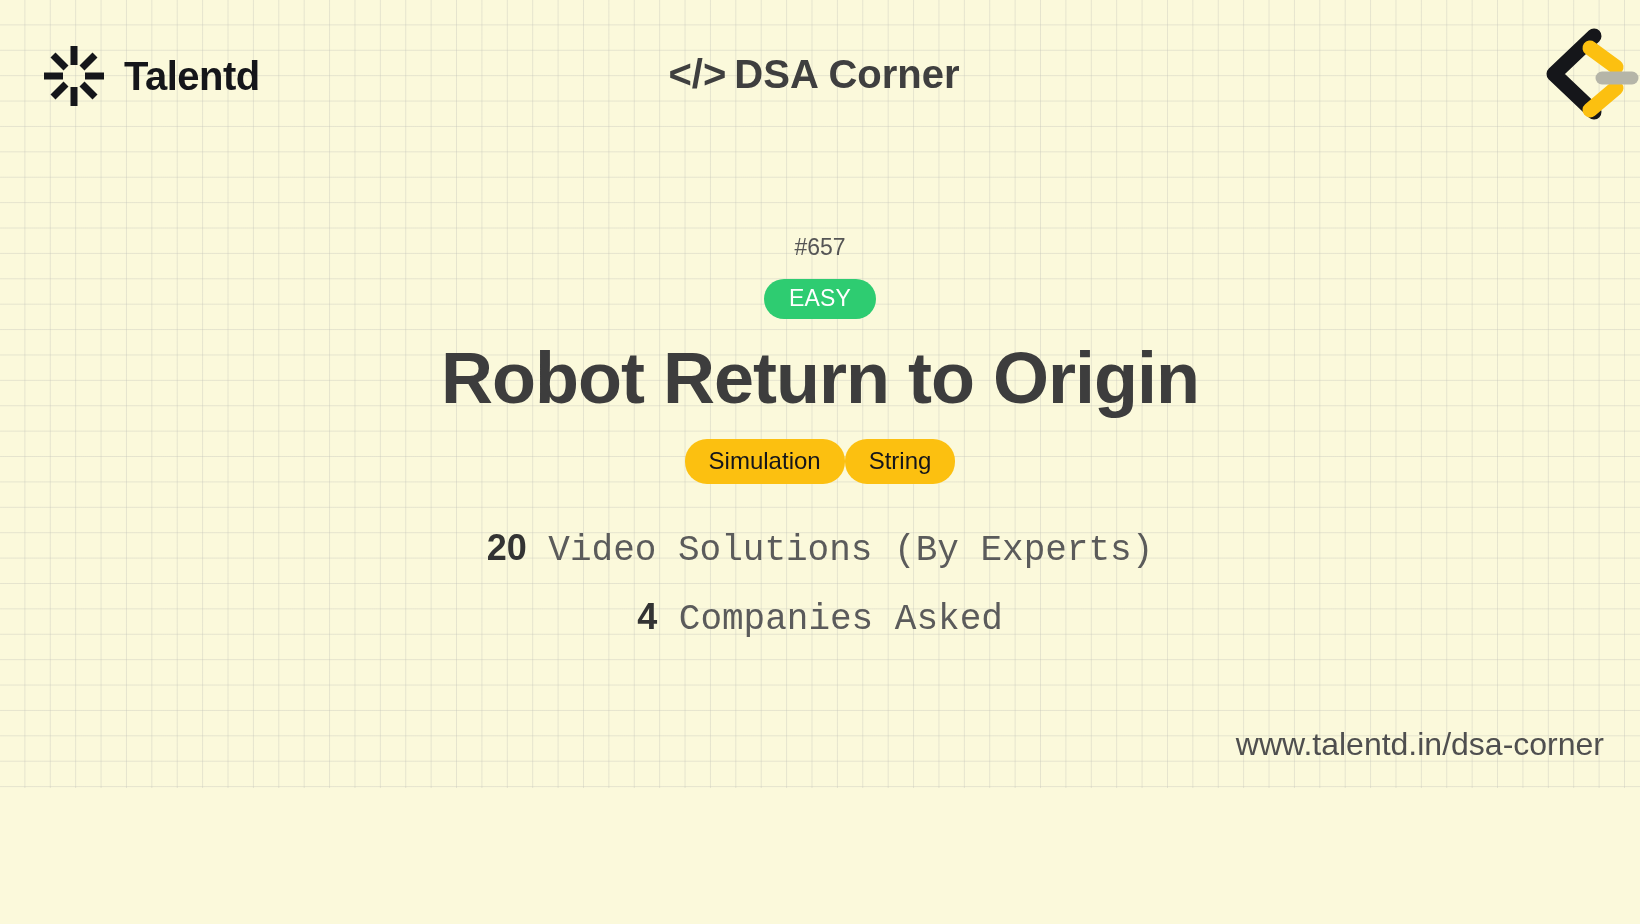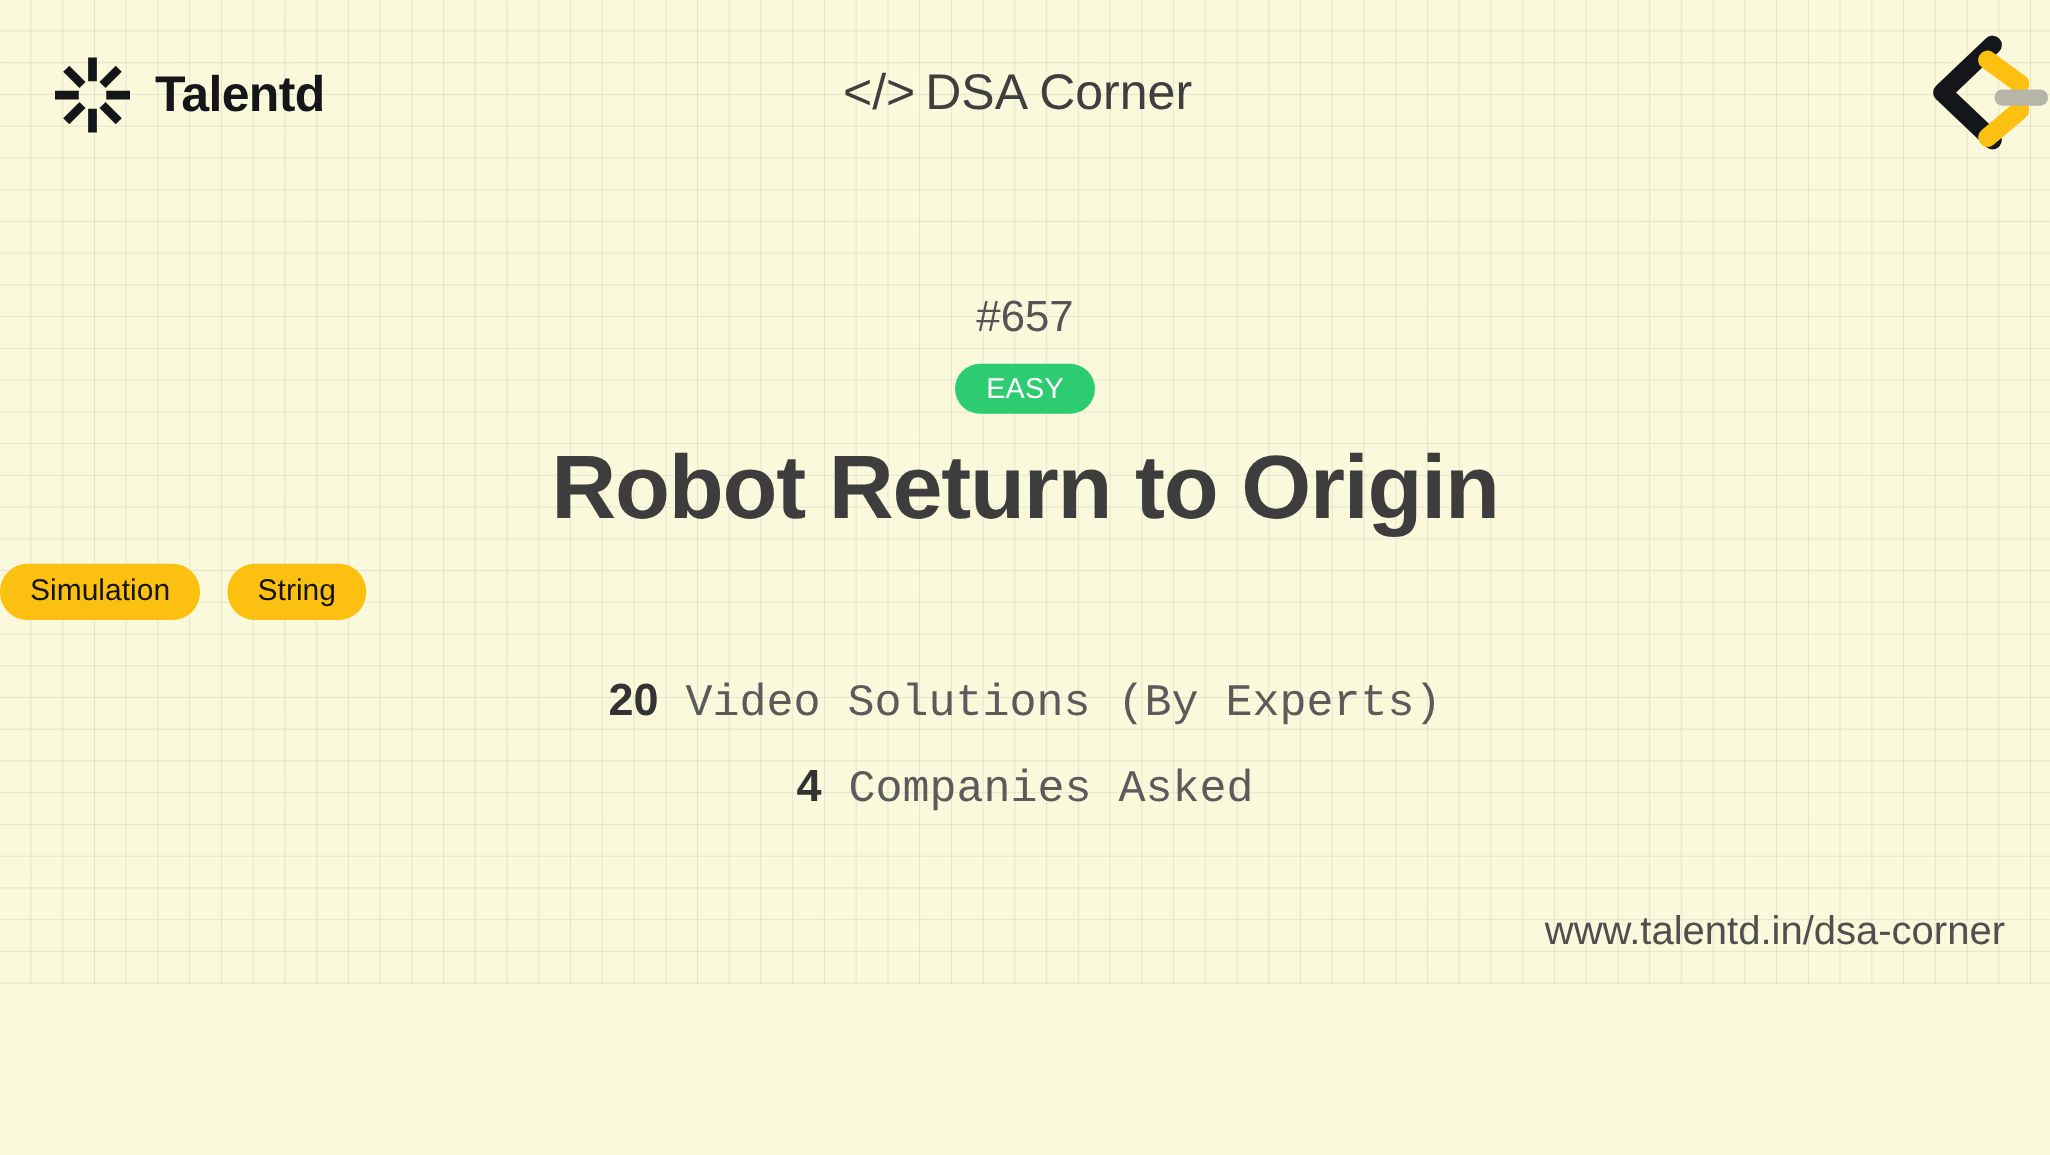--- a/index.html
+++ b/index.html
@@ -53,21 +53,21 @@
     letter-spacing: -0.5px;
     line-height: 1;
   }
 
   #header-title {
     position: absolute;
     left: 0; right: 12px;
     top: 52px;
     text-align: center;
     font-size: 40px;
-    font-weight: normal;
+    font-weight: bold;
     color: #3f3f3f;
     letter-spacing: 0px;
   }
   #header-title .code-glyph { margin-right: 8px; }
 
   #corner-logo {
     position: absolute;
     right: -14px;
     top: 22px;
     width: 130px;
@@ -77,21 +77,21 @@
   
   #main {
     position: absolute;
     left: 0;
     right: 0;
     top: 236px;
     text-align: center;
   }
 
   #problem-number {
-    font-size: 35px;
+    font-size: 23px;
     color: #555555;
     line-height: 1;
     margin-bottom: 20px;
   }
 
   #problem-title {
     font-size: 72px;
     font-weight: bold;
     color: #3d3d3d;
     line-height: 1.05;
@@ -106,21 +106,21 @@
     color: #ffffff;
     font-size: 23px;
     padding: 8px 25px 9px 25px;
     border-radius: 22px;
     line-height: 1;
     letter-spacing: 0.2px;
   }
 
   #tag-row {
     display: flex;
-    gap: 22px;
+    justify-content: center;
     margin-bottom: 46px;
   }
   .tag-pill {
     background: #fcc010;
     color: #14151a;
     font-size: 24px;
     padding: 10px 24px 11px 24px;
     border-radius: 22px;
     line-height: 1;
   }

